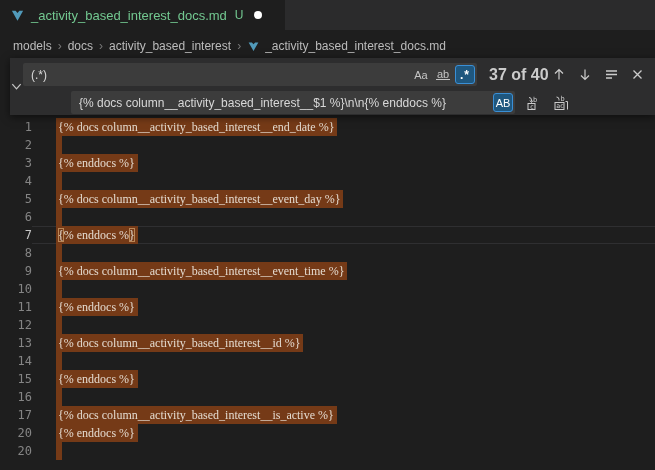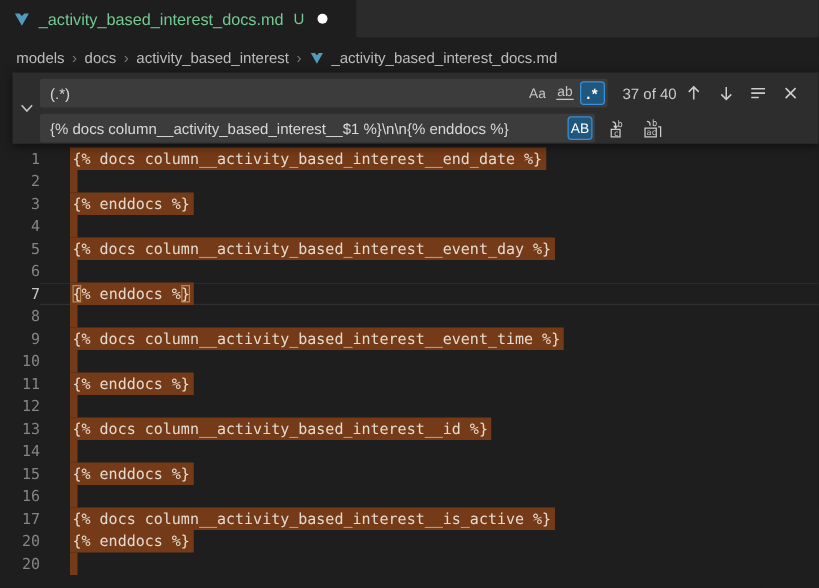--- a/index.html
+++ b/index.html
@@ -29,38 +29,38 @@
   
   .find-widget{position:absolute;top:5px;left:10px;right:0;height:57px;
     background:var(--widget);box-shadow:0 2px 8px rgba(0,0,0,.55);
     display:flex;z-index:5;}
   .fw-toggle{width:22px;display:flex;align-items:center;justify-content:center;cursor:pointer;}
   .fw-rows{flex:1;display:flex;flex-direction:column;gap:5px;padding:5px 6px 5px 0;}
   .fw-row{display:flex;align-items:center;height:23px;}
   .fw-input{background:var(--input);height:23px;display:flex;align-items:center;
     padding:0 2px 0 8px;font-size:12px;color:#d8d8d8;border-radius:2px;}
   .find-input{width:454px;}
-  .replace-input{width:444px;}
+  .replace-input{width:444px;margin-left:48px;}
   .fw-input .txt{flex:1;white-space:pre;overflow:hidden;}
   .opt{width:20px;height:19px;display:flex;align-items:center;justify-content:center;
     color:#c5c5c5;font-size:11px;border-radius:3px;margin-left:2px;flex:none;cursor:pointer;}
   .opt.active{background:var(--accent-fill);border:1px solid var(--accent-border);color:#ffffff;}
   .ww{border-bottom:1px solid #c5c5c5;padding:0 1px;line-height:10px;}
   .regex-glyph{font-weight:bold;font-size:12px;letter-spacing:1px;}
-  .matches{margin-left:12px;font-size:12px;color:var(--ui-fg);white-space:nowrap;}
+  .matches{margin-left:12px;font-size:16px;color:var(--ui-fg);white-space:nowrap;font-weight:bold;}
   .nav{margin-left:auto;display:flex;align-items:center;gap:5px;padding-right:6px;}
   .icon-btn{width:21px;height:21px;display:flex;align-items:center;justify-content:center;
     color:var(--ui-fg);font-size:14px;border-radius:3px;cursor:pointer;flex:none;}
   .rep-actions{display:flex;align-items:center;gap:6px;margin-left:8px;}
   
   .code{padding-top:65px;font-family:"DejaVu Sans Mono", monospace;font-size:12px;line-height:18px;}
   .line{display:flex;height:18px;}
   .gutter{width:32px;flex:none;text-align:right;color:#858585;font-size:12px;}
   .body{flex:1;position:relative;white-space:pre;}
-  .line .body > .inner{margin-left:24px;display:inline-block;}
+  .line .body > .inner{margin-left:24px;display:inline-block;font-family:Liberation Serif, serif;}
   .match{background:var(--match);color:#e4dbd0;padding:0 3px 0 2px;display:inline-block;height:18px;}
   .sliver{background:var(--match);display:inline-block;width:6px;height:18px;}
   .line.current .gutter{color:#c6c6c6;}
   .line.current .body{box-shadow:inset 0 1px 0 #2f2f31, inset 0 -1px 0 #2f2f31;}
   .bracket{outline:1px solid rgba(209,162,110,.75);outline-offset:-1px;}
   svg{display:block;}
 </style>
 </head>
 <body>
 

